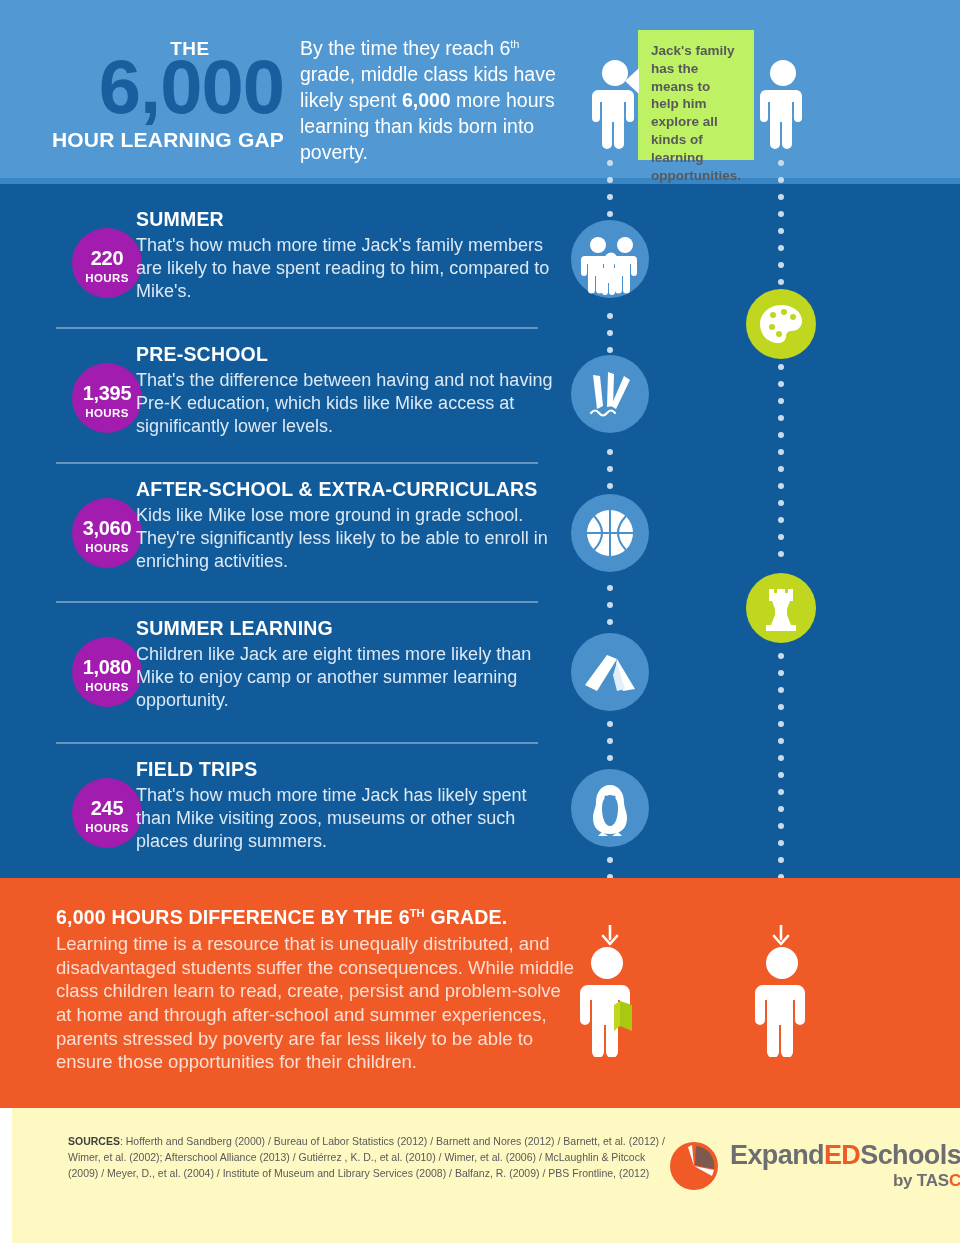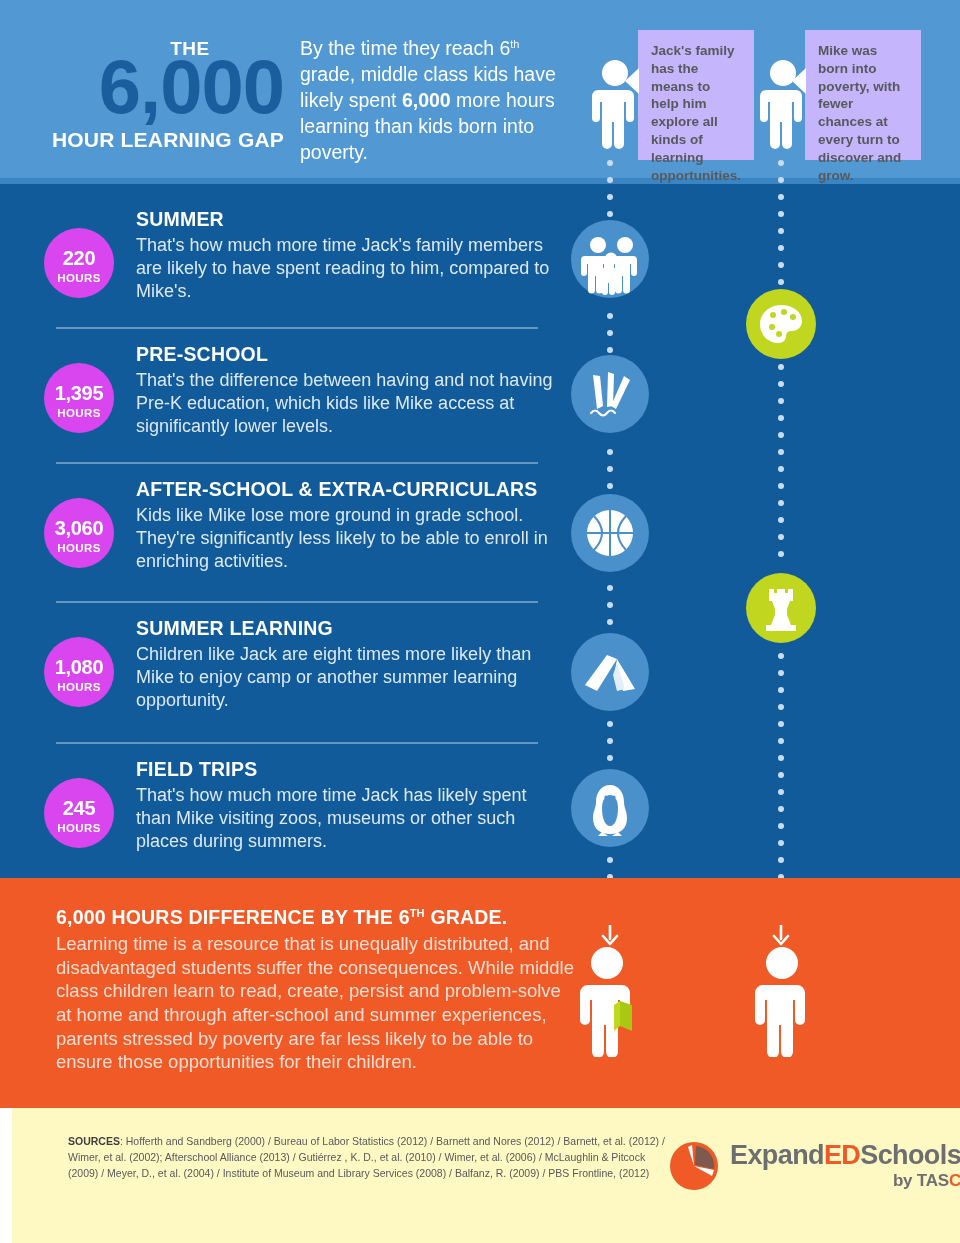--- a/index.html
+++ b/index.html
@@ -32,21 +32,21 @@
   }
   .header-desc {
     position:absolute; left:300px; top:36px; width:280px;
     color:#ffffff; font-size:19.5px; line-height:1.33;
   }
   .header-desc b { font-weight:bold; }
   .header-desc sup { font-size:11px; vertical-align:super; }
 
   
   .bubble {
-    position:absolute; background:#c4b5fd; color:#58595b;
+    position:absolute; background:#bef264; color:#58595b;
     font-weight:bold; font-size:13.5px; line-height:1.32; padding:12px 13px;
   }
   .bubble::before {
     content:""; position:absolute; left:-13px; top:38px;
     border-top:13px solid transparent; border-bottom:13px solid transparent;
     border-right:14px solid #ffffff;
   }
   #bubble-jack { left:638px; top:30px; width:116px; height:130px; }
   #bubble-mike { left:805px; top:30px; width:116px; height:130px; }
 
@@ -63,22 +63,22 @@
   
   .dot-track { position:absolute; width:6px; }
   .dot-track .dot {
     position:absolute; left:0; width:6px; height:6px; border-radius:50%;
     background:#c9dced;
   }
 
   
   .section { position:absolute; left:0; width:600px; }
   .badge {
-    position:absolute; left:44px; width:70px; height:70px; border-radius:50%;
-    background:#d946ef; color:#ffffff; text-align:center;
+    position:absolute; left:72px; width:70px; height:70px; border-radius:50%;
+    background:#a21caf; color:#ffffff; text-align:center;
   }
   .badge .num { display:block; font-weight:bold; font-size:20px; line-height:1; padding-top:20px; letter-spacing:-.3px;}
   .badge .unit { display:block; font-weight:bold; font-size:11.5px; line-height:1; padding-top:5px; letter-spacing:.4px;}
   .sec-title {
     position:absolute; left:136px; top:0; color:#ffffff;
     font-weight:bold; font-size:19.5px; letter-spacing:.2px;
   }
   .sec-body {
     position:absolute; left:136px; top:26px; width:430px; color:#dce9f4;
     font-size:18px; line-height:1.29;
@@ -139,21 +139,20 @@
   <svg class="person-top" id="person-jack-top" width="46" height="92" viewBox="0 0 46 92">
     <circle cx="23" cy="15" r="13" fill="#ffffff"></circle>
     <path d="M10 32 h26 a6 6 0 0 1 6 6 v22 a4 4 0 0 1 -8 0 v-16 h-2 v42 a5 5 0 0 1 -10 0 v-22 h-2 v22 a5 5 0 0 1 -10 0 v-42 h-2 v16 a4 4 0 0 1 -8 0 v-22 a6 6 0 0 1 6 -6 z" fill="#ffffff"></path>
   </svg>
   <svg class="person-top" id="person-mike-top" width="46" height="92" viewBox="0 0 46 92">
     <circle cx="23" cy="15" r="13" fill="#ffffff"></circle>
     <path d="M10 32 h26 a6 6 0 0 1 6 6 v22 a4 4 0 0 1 -8 0 v-16 h-2 v42 a5 5 0 0 1 -10 0 v-22 h-2 v22 a5 5 0 0 1 -10 0 v-42 h-2 v16 a4 4 0 0 1 -8 0 v-22 a6 6 0 0 1 6 -6 z" fill="#ffffff"></path>
   </svg>
 
   <div class="bubble" id="bubble-jack">Jack's family has the means to help him explore all kinds of learning opportunities.</div>
-  <div class="bubble" id="bubble-mike">Mike was born into poverty, with fewer chances at every turn to discover and grow.</div>
 
   <div class="body-blue"></div>
 
   <div class="dot-track" id="track-left" style="left:607px; top:160px; height:760px;">
       <div class="dot" style="top: 0px;"></div>
       <div class="dot" style="top: 17px;"></div>
       <div class="dot" style="top: 34px;"></div>
       <div class="dot" style="top: 51px;"></div>
       <div class="dot" style="top: 153px;"></div>
       <div class="dot" style="top: 170px;"></div>

